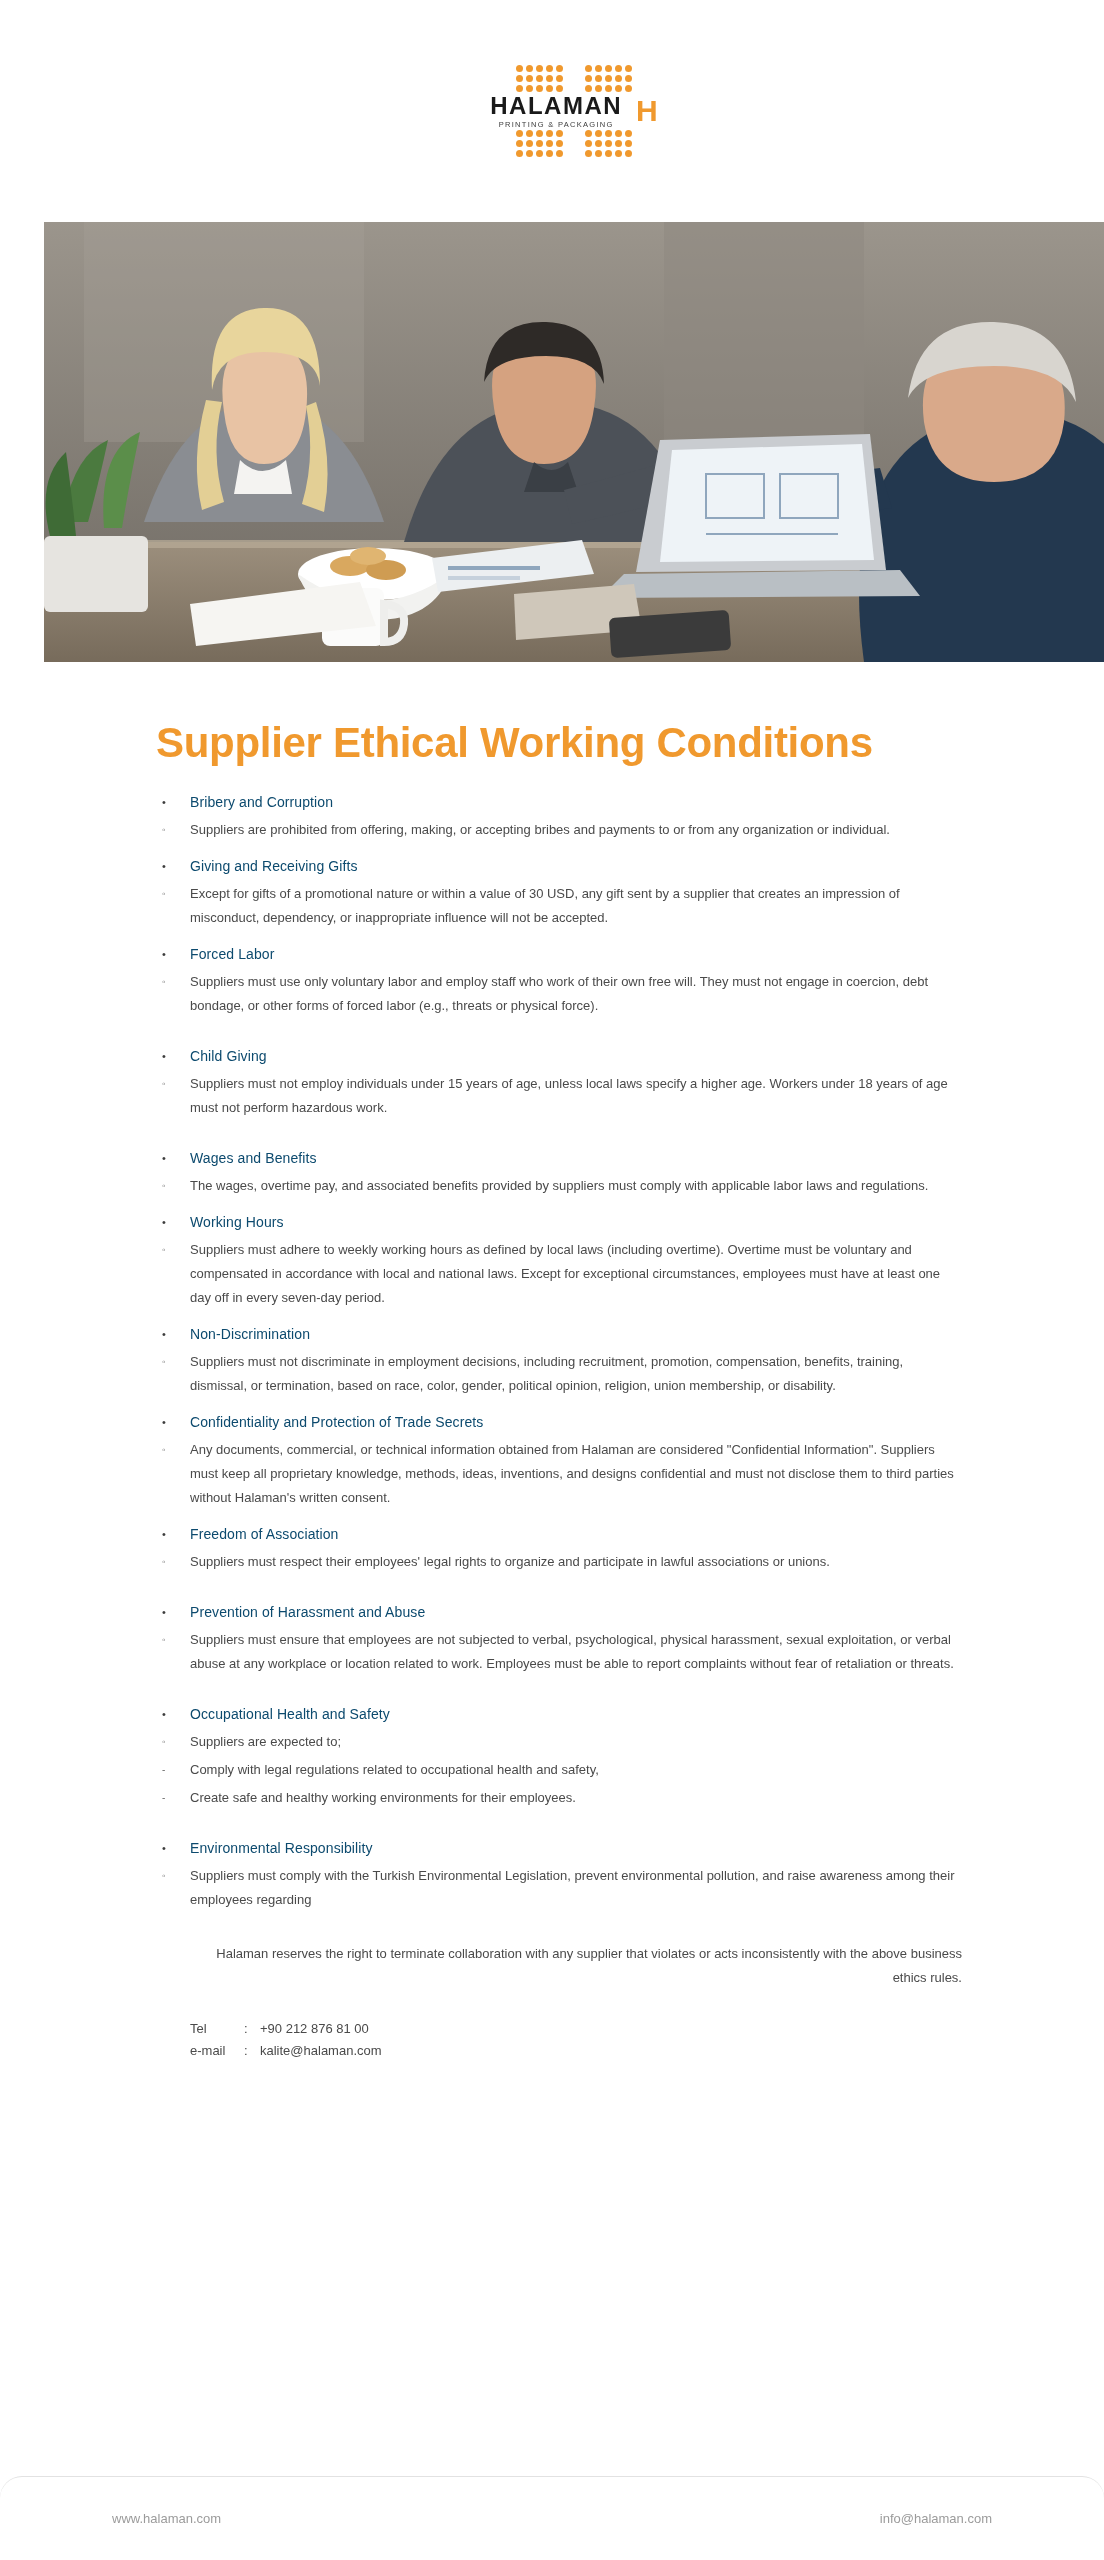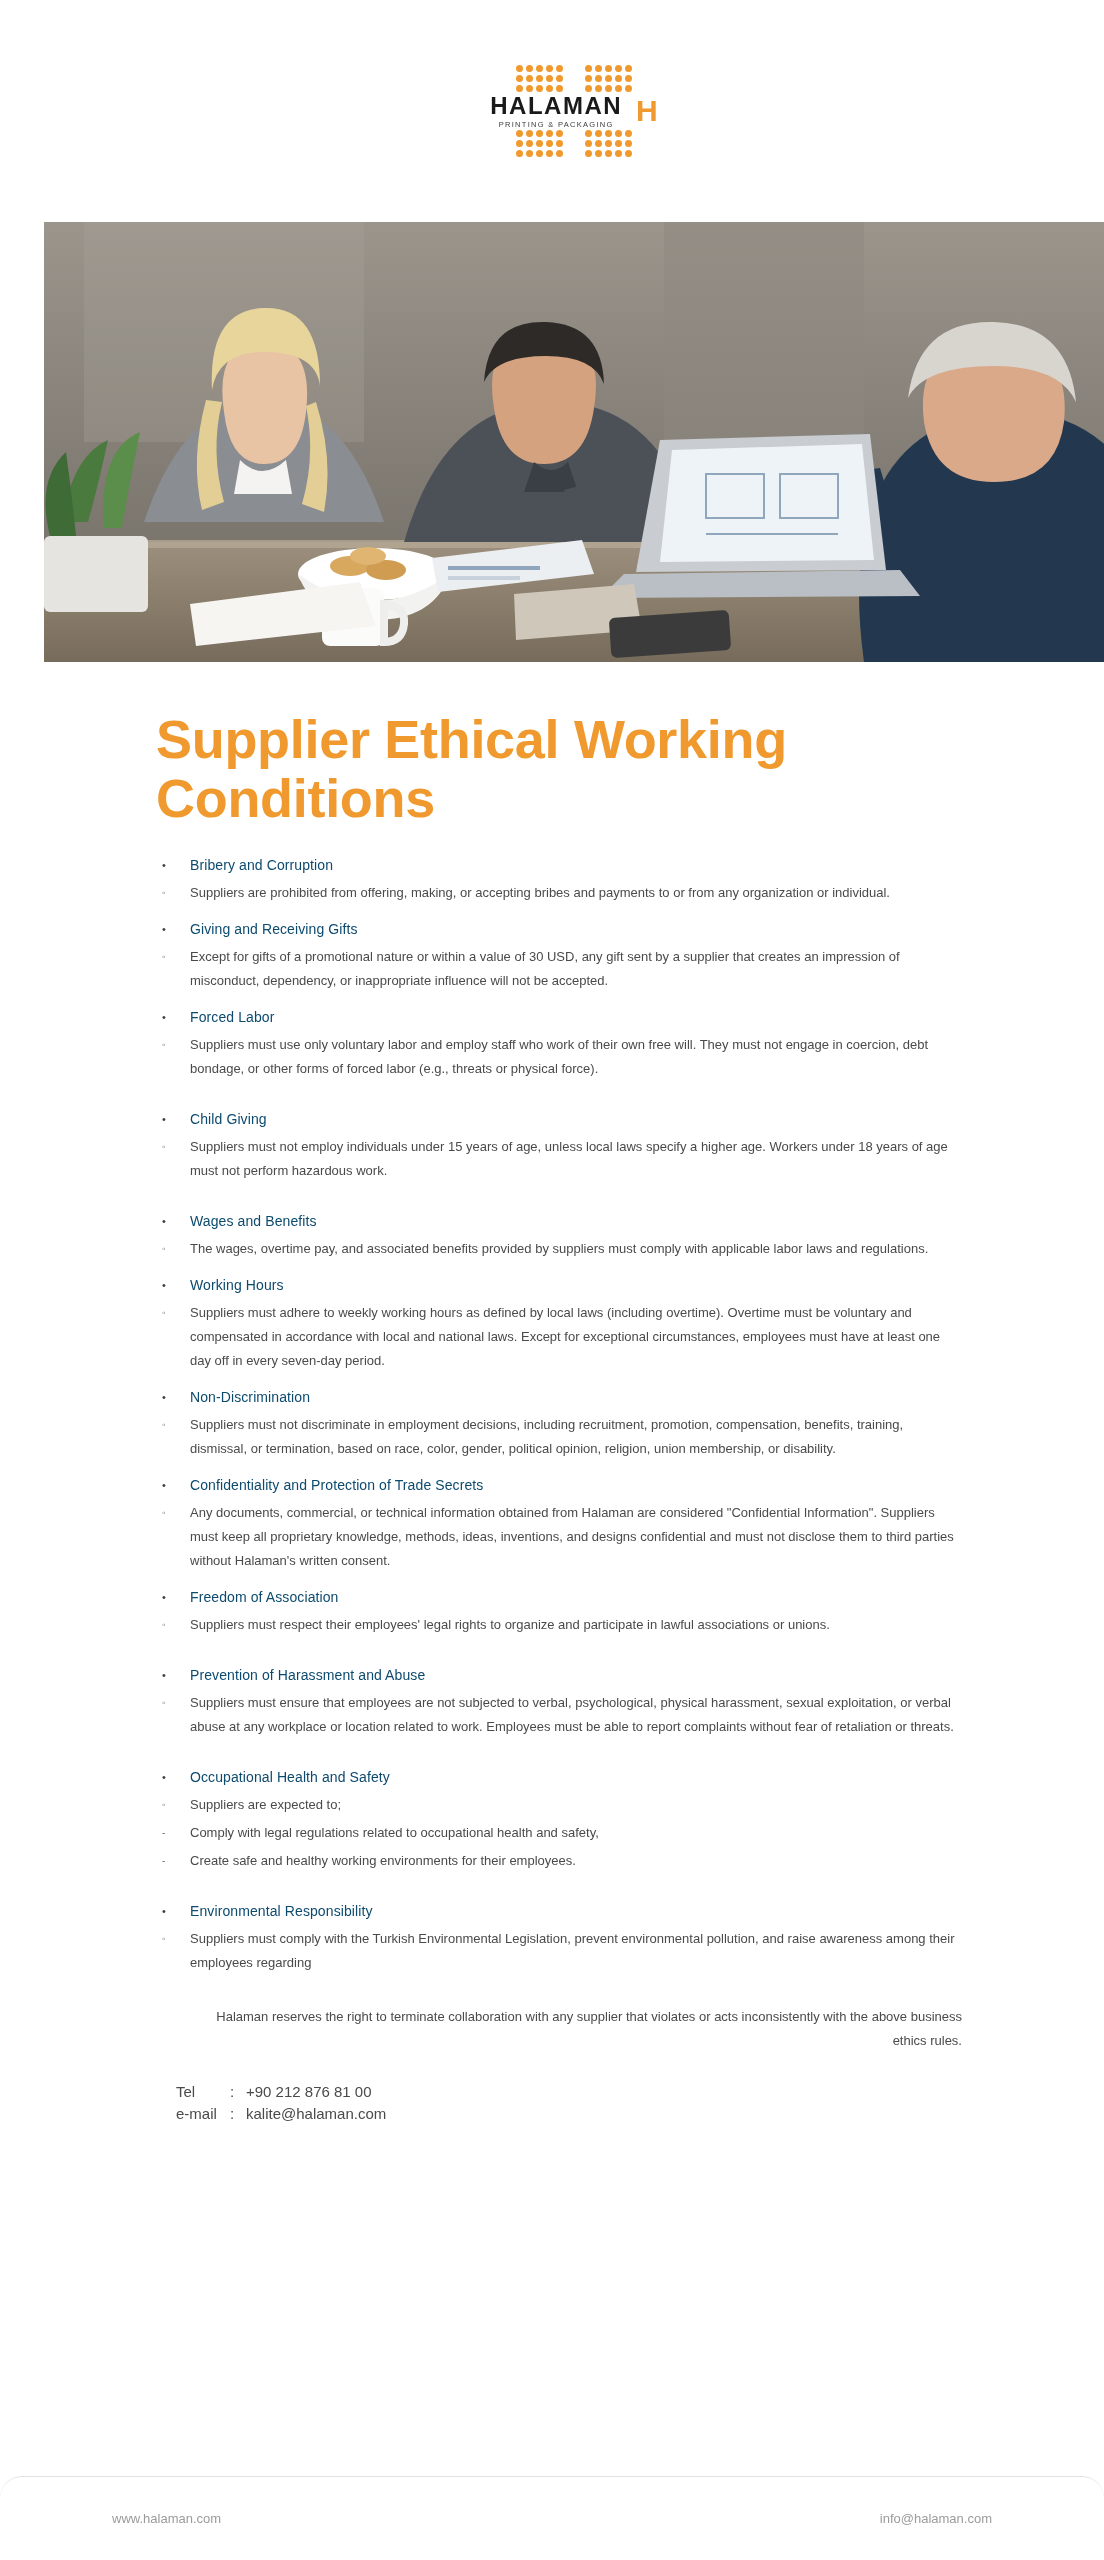--- a/index.html
+++ b/index.html
@@ -91,25 +91,25 @@
     overflow: hidden;
     background: #6f6a63;
   }
   .hero svg { display: block; width: 1104px; height: 440px; }
 
   
   .content {
     padding: 36px 112px 0 112px;
   }
   .title {
-    font-size: 54px;
+    font-size: 42px;
     font-weight: bold;
     color: #f0992e;
     letter-spacing: -0.3px;
-    margin: 12px 0 26px 0;
+    margin: 22px 0 26px 0;
     line-height: 1.1;
   }
 
   .sec { margin-bottom: 2px; }
 
   .heading-row {
     display: flex;
     align-items: flex-start;
     margin-top: 14px;
     margin-bottom: 6px;
@@ -158,22 +158,22 @@
     margin-left: 34px;
     font-size: 13px;
     line-height: 24px;
     color: #4a4a4a;
     max-width: 772px;
     text-align: right;
   }
 
   .contact {
     margin-top: 28px;
-    margin-left: 20px;
-    font-size: 15px;
+    margin-left: 34px;
+    font-size: 13px;
     line-height: 22px;
     color: #4a4a4a;
   }
   .contact-row { display: flex; }
   .contact-label { width: 54px; flex: 0 0 54px; }
   .contact-colon { width: 16px; flex: 0 0 16px; }
 
   
   .footer {
     position: absolute;

